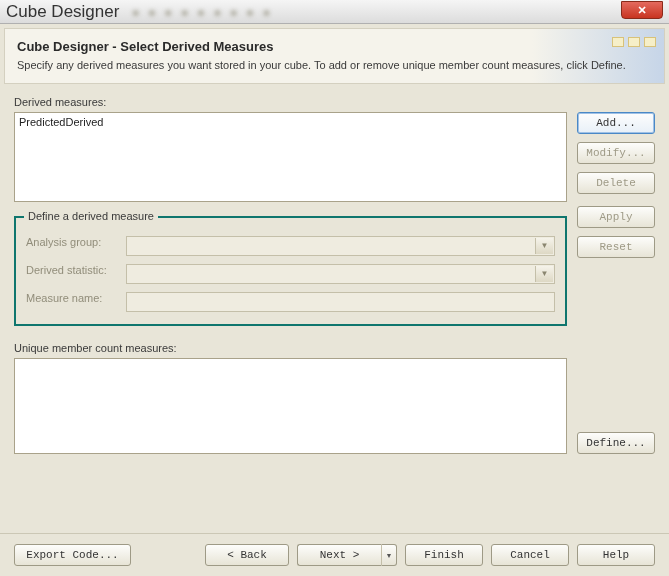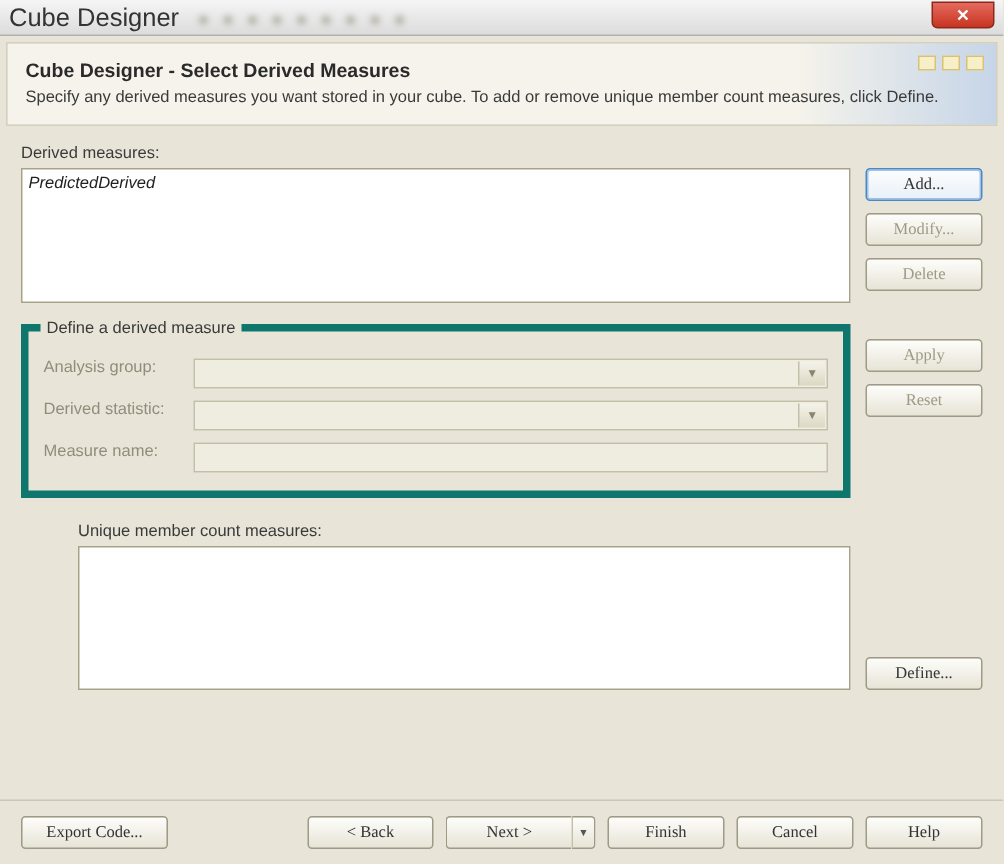--- a/index.html
+++ b/index.html
@@ -93,54 +93,53 @@
     align-items: flex-start;
     gap: 10px;
   }
   .listbox {
     flex: 1;
     height: 90px;
     border: 1px solid #a9a28a;
     background: #fff;
     padding: 2px 4px;
     overflow: auto;
-    font-style: italic;
   }
   .list-item {
     color: #222;
     padding: 1px 0;
   }
   .side-buttons {
     width: 78px;
     display: flex;
     flex-direction: column;
     gap: 8px;
   }
   button.btn {
-    font-family: Liberation Serif, serif;
+    font-family: Liberation Mono, monospace;
     font-size: 11px;
     height: 22px;
     background: linear-gradient(to bottom, #fdfdfb, #e7e4d6);
     border: 1px solid #9e9a86;
     border-radius: 3px;
     color: #333;
     cursor: pointer;
     padding: 0 6px;
   }
   button.btn:disabled {
     color: #9e9a86;
     cursor: default;
   }
   button.btn.highlight {
     border: 1px solid #4a88c6;
     box-shadow: 0 0 0 1px #9fc1e6 inset;
     background: linear-gradient(to bottom, #fdfdfd, #e8f0f8);
   }
   .fieldset {
-    border: 5px solid #0f766e;
+    border: 2px solid #0f766e;
     margin-top: 14px;
     padding: 10px 10px 12px 10px;
     position: relative;
   }
   .fieldset-legend {
     position: absolute;
     top: -8px;
     left: 8px;
     background: #e8e5d8;
     padding: 0 4px;
@@ -182,21 +181,20 @@
     height: 100%;
     border: none;
     background: transparent;
     padding: 0 4px;
     font-family: inherit;
     font-size: 11px;
     outline: none;
   }
   .unique-section {
     margin-top: 16px;
-    margin-left: 38px;
   }
   .unique-list {
     height: 96px;
     border: 1px solid #a9a28a;
     background: #fff;
   }
   .bottom-bar {
     position: absolute;
     left: 0;
     right: 0;
@@ -207,21 +205,21 @@
     align-items: center;
     background: #e8e5d8;
   }
   .bottom-left { }
   .bottom-right {
     margin-left: auto;
     display: flex;
     gap: 8px;
     align-items: center;
   }
-  .btn-wide { width: 98px; }
+  .btn-wide { width: 117px; }
   .btn-nav { width: 84px; }
   .btn-sm  { width: 78px; }
   .next-wrap {
     display: flex;
     align-items: stretch;
   }
   .next-wrap .btn-nav {
     border-top-right-radius: 0;
     border-bottom-right-radius: 0;
     border-right: none;
@@ -296,21 +294,21 @@
         </div>
 
         <div class="form-row">
           <label class="disabled">Measure name:</label>
           <div class="textfield">
             <input type="text" value="" style="">
           </div>
         </div>
       </div>
     </div>
-    <div class="side-buttons" style="margin-top:24px;">
+    <div class="side-buttons" style="margin-top:4px;">
       <button class="btn" disabled="">Apply</button>
       <button class="btn" disabled="">Reset</button>
     </div>
   </div>
 
   <div class="unique-section">
     <div class="section-label">Unique member count measures:</div>
     <div class="row-flex">
       <div style="flex:1">
         <div class="unique-list"></div>

